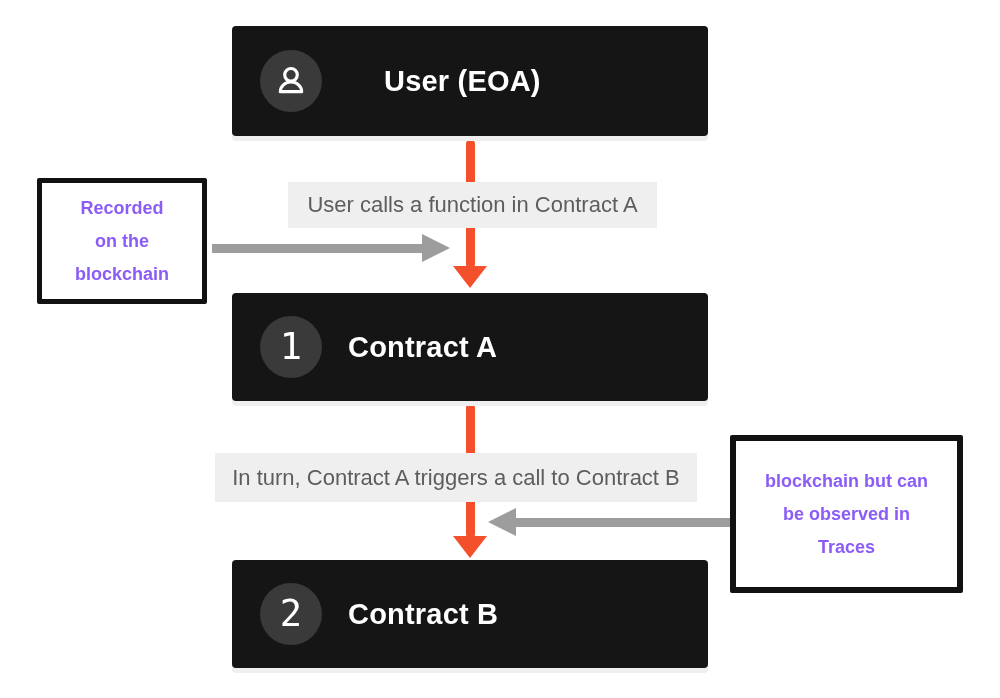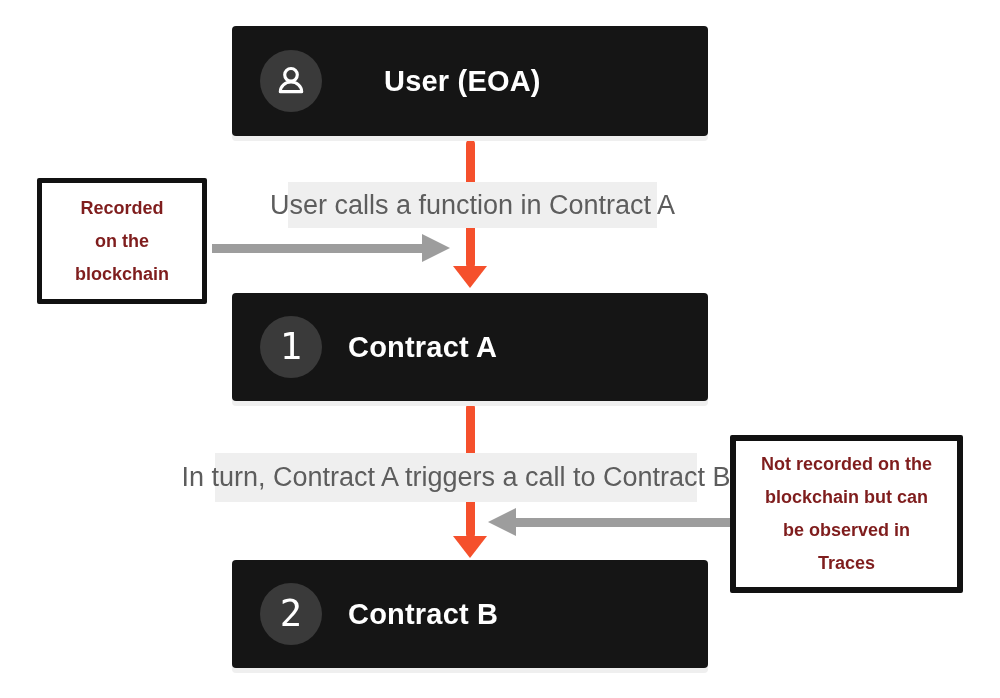--- a/index.html
+++ b/index.html
@@ -59,36 +59,36 @@
     border-top:14px solid transparent;
     border-bottom:14px solid transparent;
   }
   .ghead.right{border-left:28px solid #9d9d9d;}
   .ghead.left{border-right:28px solid #9d9d9d;}
   
   .edge-label{
     position:absolute;
     background:#efefef;
     color:#5d5d5d;
-    font-size:27px;
+    font-size:22px;
     display:flex;align-items:center;justify-content:center;
     text-align:center;
     z-index:2;
     white-space:nowrap;
   }
   
   .annotation{
     position:absolute;
     background:#ffffff;
     border:5px solid #111111;
     border-radius:2px;
     box-sizing:border-box;
     display:flex;flex-direction:column;
     align-items:center;justify-content:center;
-    color:#7f1d1d;
+    color:#8b5cf6;
     font-size:18px;font-weight:700;
     line-height:33px;
     text-align:center;
     z-index:3;
   }
   .annotation span{display:block;}
 </style>
 </head>
 <body>
 
@@ -123,21 +123,20 @@
     </div>
     <div class="node-title">Contract A</div>
   </div>
 
   <div class="oshaft" style="left:466px;top:404px;height:134px;"></div>
   <div class="ohead" style="left:453px;top:536px;"></div>
 
   <div class="edge-label" style="left:215px;top:453px;width:482px;height:49px;">In turn, Contract A triggers a call to Contract B</div>
 
   <div class="annotation" style="left:730px;top:435px;width:233px;height:158px;border-width:6px;">
-    <span>Not recorded on the</span>
     <span>blockchain but can</span>
     <span>be observed in</span>
     <span>Traces</span>
   </div>
   <div class="gshaft" style="left:516px;top:518px;width:214px;"></div>
   <div class="ghead left" style="left:488px;top:508px;"></div>
 
   <div class="node" style="top:560px;height:108px;">
     <div class="badge">
       <div class="badge-num">2</div>

